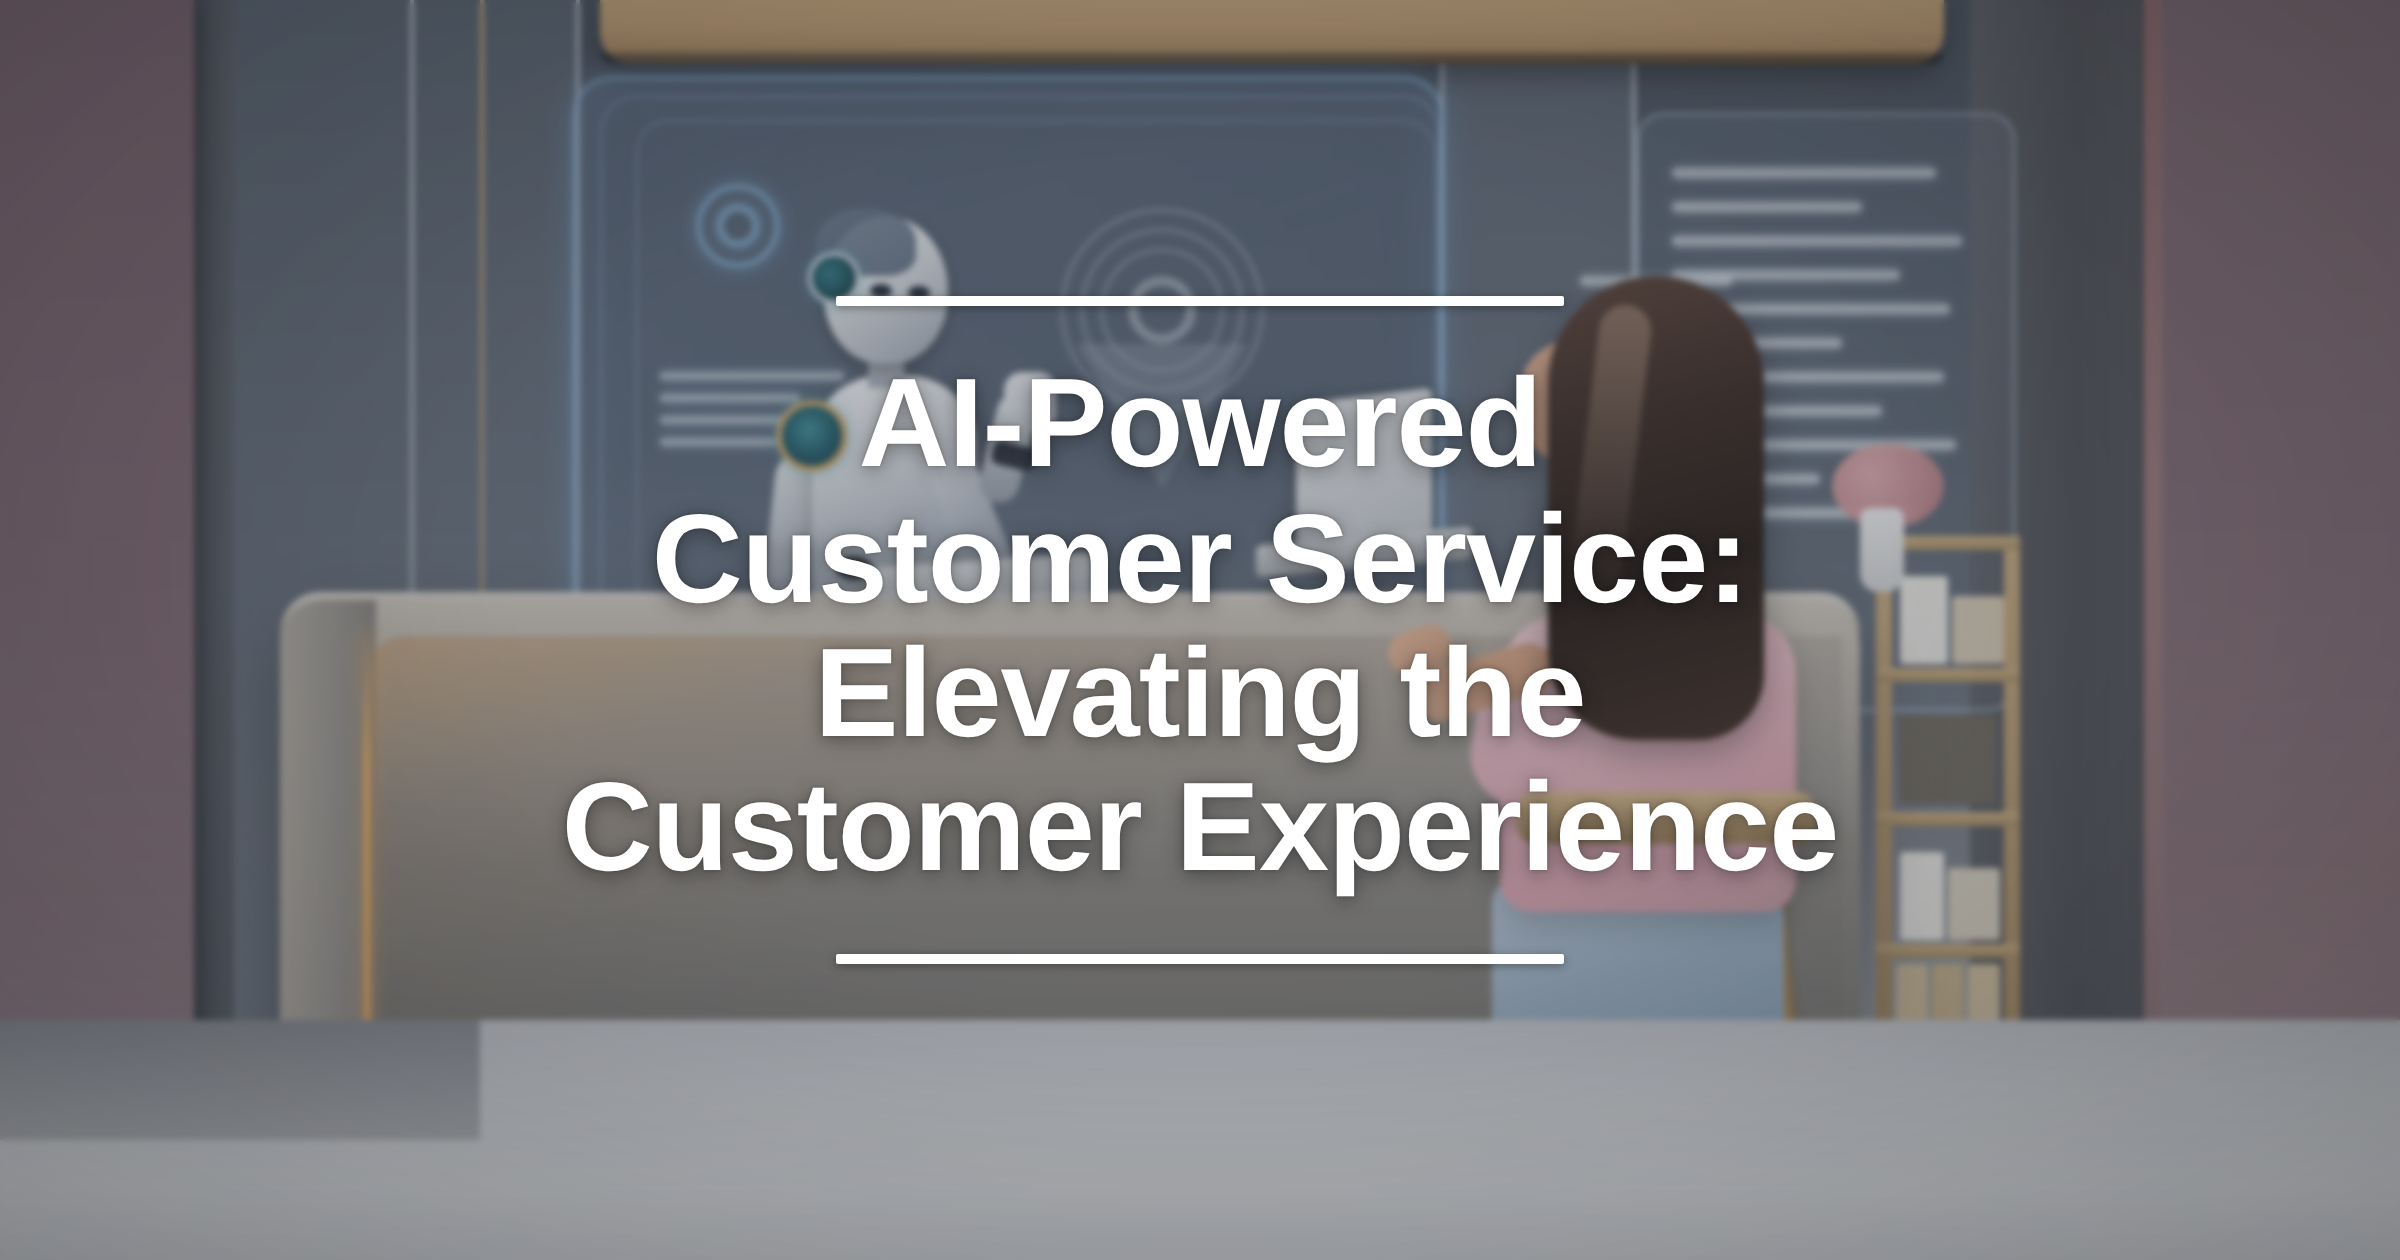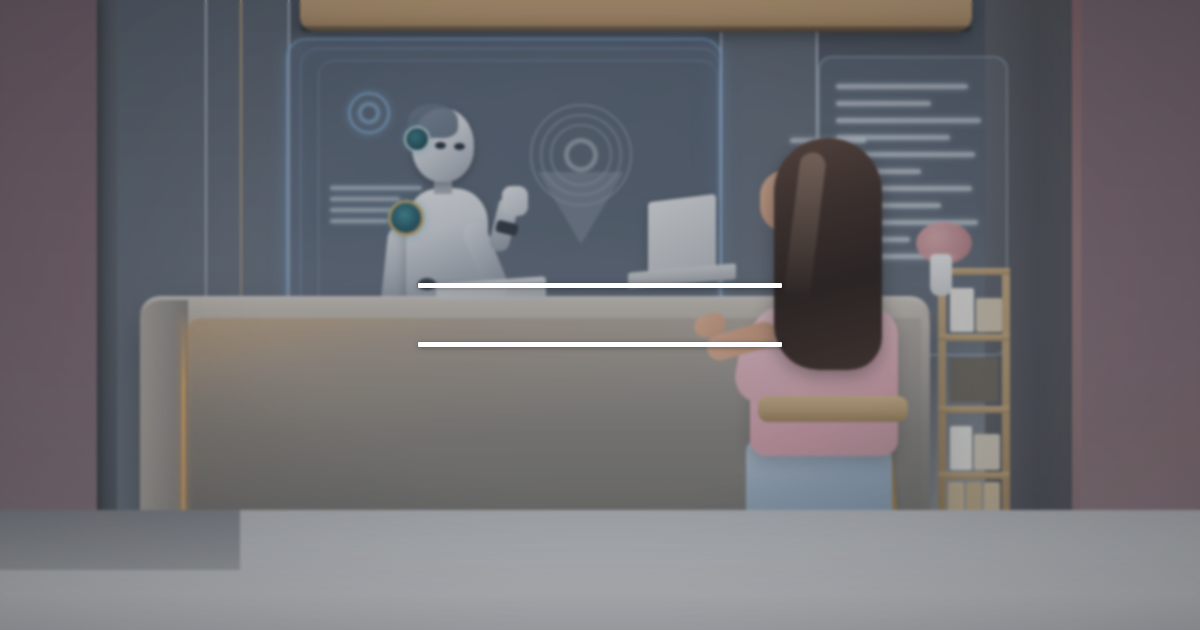--- a/index.html
+++ b/index.html
@@ -436,16 +436,22 @@
 
     <div class="floor"></div>
 
     <div class="blurlayer"></div>
     <div class="tint"></div>
     <div class="vignette"></div>
   </div>
 
   <div class="overlay">
     <div class="rule top"></div>
+    <div class="title">
+      <span class="ln">AI-Powered</span>
+      <span class="ln">Customer Service:</span>
+      <span class="ln">Elevating the</span>
+      <span class="ln">Customer Experience</span>
+    </div>
     <div class="rule bottom"></div>
   </div>
 
 </div>
 
 </body></html>

